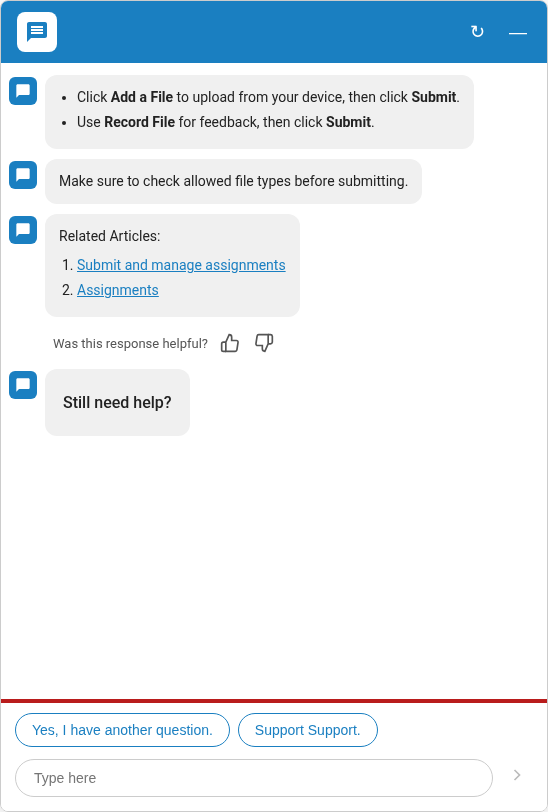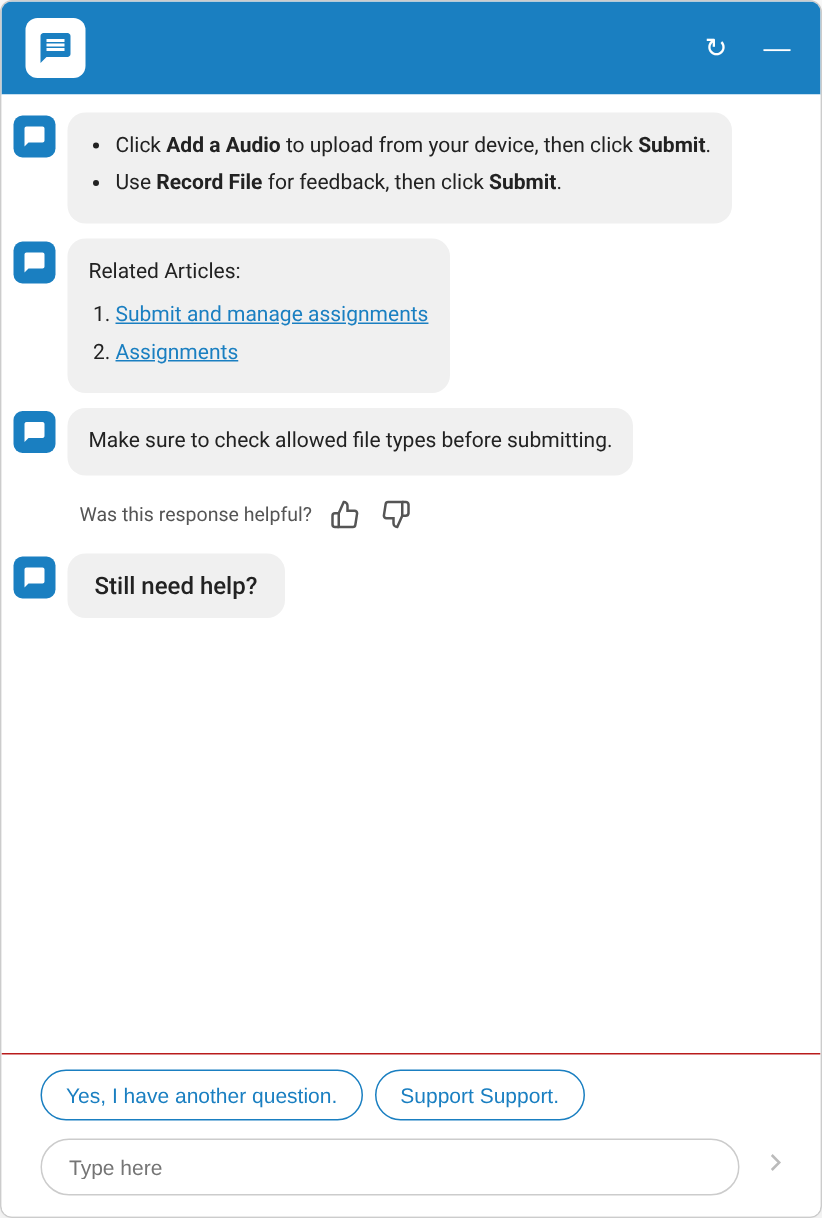--- a/index.html
+++ b/index.html
@@ -170,34 +170,34 @@
       font-size: 16px;
       color: #555;
       padding: 2px;
       display: flex;
       align-items: center;
     }
 
     .still-need {
       background: #f0f0f0;
       border-radius: 12px;
-      padding: 12px 18px;
+      padding: 24px 18px;
       font-size: 16px;
       font-weight: 500;
       color: #222;
       display: inline-block;
       max-width: 260px;
     }
 
     
     .footer {
       flex-shrink: 0;
-      padding: 10px 14px 14px 26px;
-      background: #fff;
-      border-top: 1px solid #b91c1c;
+      padding: 10px 14px 14px 14px;
+      background: #fff;
+      border-top: 4px solid #b91c1c;
     }
 
     .quick-replies {
       display: flex;
       flex-wrap: wrap;
       gap: 8px;
       margin-bottom: 12px;
     }
 
     .quick-reply-btn {
@@ -259,52 +259,52 @@
   <div class="chat-body">
 
     <div class="msg-row">
       <div class="bot-avatar">
         <svg viewBox="0 0 24 24" xmlns="http://www.w3.org/2000/svg">
           <path d="M20 2H4C2.9 2 2 2.9 2 4v18l4-4h14c1.1 0 2-.9 2-2V4c0-1.1-.9-2-2-2z"></path>
         </svg>
       </div>
       <div class="bubble">
         <ul>
-          <li>Click <strong>Add a Audio</strong> to upload from your device, then click <strong>Submit</strong>.</li>
+          <li>Click <strong>Add a File</strong> to upload from your device, then click <strong>Submit</strong>.</li>
           <li>Use <strong>Record File</strong> for feedback, then click <strong>Submit</strong>.</li>
         </ul>
+      </div>
+    </div>
+
+    <div class="msg-row">
+      <div class="bot-avatar">
+        <svg viewBox="0 0 24 24" xmlns="http://www.w3.org/2000/svg">
+          <path d="M20 2H4C2.9 2 2 2.9 2 4v18l4-4h14c1.1 0 2-.9 2-2V4c0-1.1-.9-2-2-2z"></path>
+        </svg>
+      </div>
+      <div class="bubble">
+        Make sure to check allowed file types before submitting.
       </div>
     </div>
 
     <div class="msg-row">
       <div class="bot-avatar">
         <svg viewBox="0 0 24 24" xmlns="http://www.w3.org/2000/svg">
           <path d="M20 2H4C2.9 2 2 2.9 2 4v18l4-4h14c1.1 0 2-.9 2-2V4c0-1.1-.9-2-2-2z"></path>
         </svg>
       </div>
       <div class="bubble">
         <span>Related Articles:</span>
         <ol style="margin-top:8px;">
           <li><a href="#">Submit and manage assignments</a></li>
           <li><a href="#">Assignments</a></li>
         </ol>
       </div>
     </div>
 
-    <div class="msg-row">
-      <div class="bot-avatar">
-        <svg viewBox="0 0 24 24" xmlns="http://www.w3.org/2000/svg">
-          <path d="M20 2H4C2.9 2 2 2.9 2 4v18l4-4h14c1.1 0 2-.9 2-2V4c0-1.1-.9-2-2-2z"></path>
-        </svg>
-      </div>
-      <div class="bubble">
-        Make sure to check allowed file types before submitting.
-      </div>
-    </div>
-
     <div class="helpful-row">
       <span>Was this response helpful?</span>
       <button class="helpful-btn">
         <svg width="20" height="20" viewBox="0 0 24 24" fill="none" stroke="#555" stroke-width="2">
           <path d="M14 9V5a3 3 0 0 0-3-3l-4 9v11h11.28a2 2 0 0 0 2-1.7l1.38-9a2 2 0 0 0-2-2.3H14z"></path>
           <path d="M7 22H4a2 2 0 0 1-2-2v-7a2 2 0 0 1 2-2h3"></path>
         </svg>
       </button>
       <button class="helpful-btn">
         <svg width="20" height="20" viewBox="0 0 24 24" fill="none" stroke="#555" stroke-width="2">

